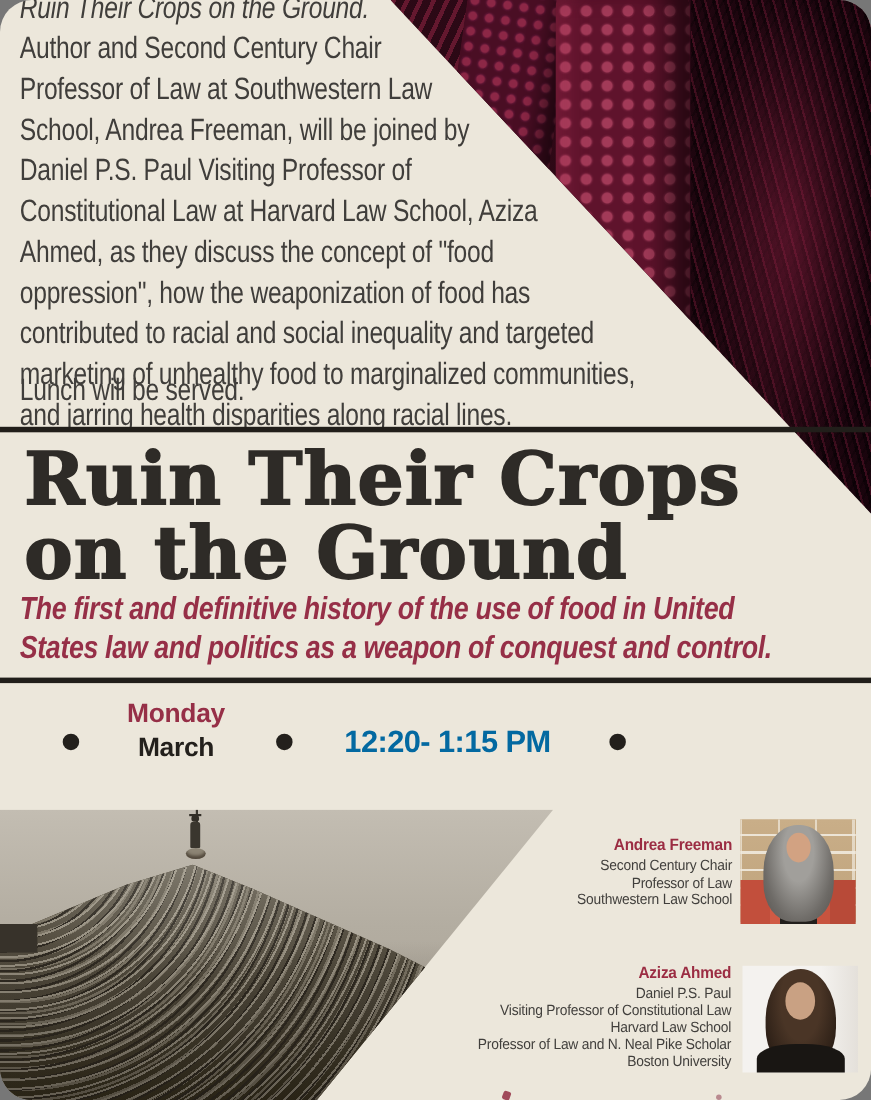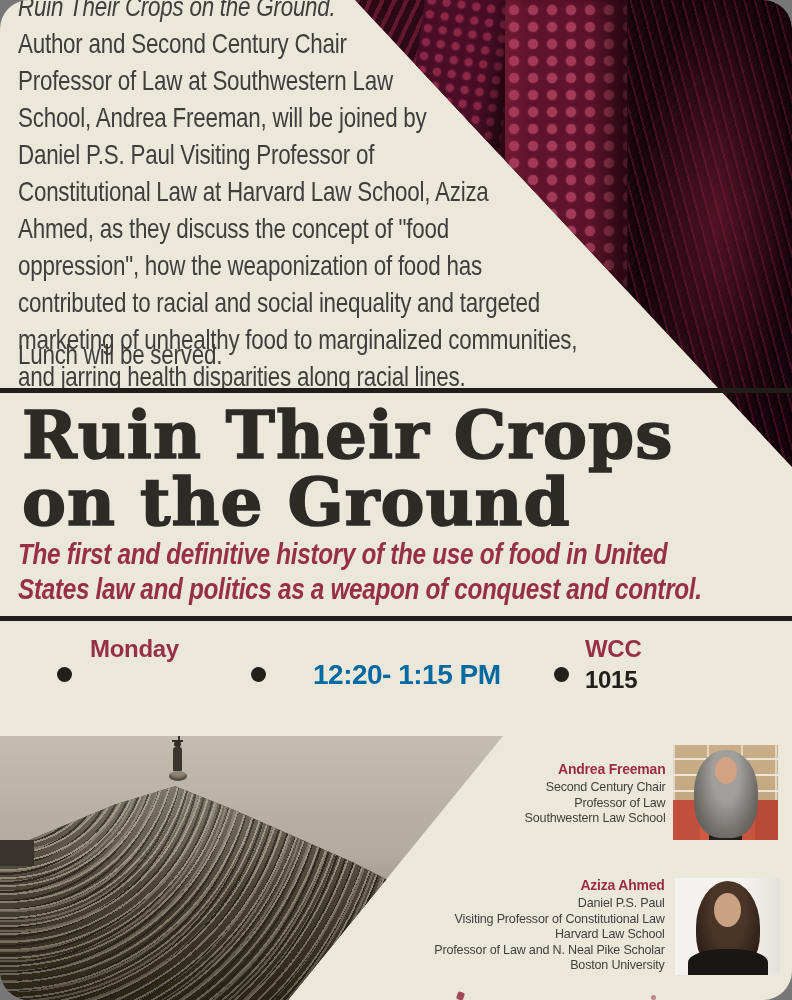--- a/index.html
+++ b/index.html
@@ -76,21 +76,21 @@
     font-size:29px; line-height:35px; letter-spacing:-.4px; color:#962f47;
     transform:scaleX(.84); transform-origin:left top; white-space:nowrap;
   }
 
   
   .bullet { position:absolute; width:15px; height:15px; border-radius:50%; background:#23201c; }
   .b1 { left:57px;  top:667px; }
   .b2 { left:251px; top:667px; }
   .b3 { left:554px; top:667px; }
   .stack {
-    position:absolute; font-weight:bold;
+    position:absolute; text-align:center; font-weight:bold;
     font-size:24px; line-height:31px; letter-spacing:-.3px; color:#23201c;
   }
   .date-group { left:90px; top:633px; width:140px; }
   .loc-group  { left:585px; top:633px; width:120px; }
   .red { color:#962f47; }
   .time {
     position:absolute; left:313px; top:659px;
     font-weight:bold; font-size:28px; letter-spacing:-.5px; color:#0369a1;
   }
 
@@ -192,28 +192,25 @@
     <div>on the Ground</div>
   </div>
   <div class="subtitle">
     <div>The first and definitive history of the use of food in United</div>
     <div>States law and politics as a weapon of conquest and control.</div>
   </div>
 
   <div class="bullet b1"></div>
   <div class="stack date-group">
     <div class="red">Monday</div>
+    <div>March</div>
   </div>
   <div class="bullet b2"></div>
   <div class="time">12:20- 1:15 PM</div>
   <div class="bullet b3"></div>
-  <div class="stack loc-group">
-    <div class="red">WCC</div>
-    <div>1015</div>
-  </div>
 
   <div class="skulls">
     <div class="mound"></div>
     <div class="shade"></div>
     <div class="man">
       <div class="pole"></div>
       <div class="hat"></div>
       <div class="head"></div>
       <div class="body"></div>
       <div class="skull-held"></div>

